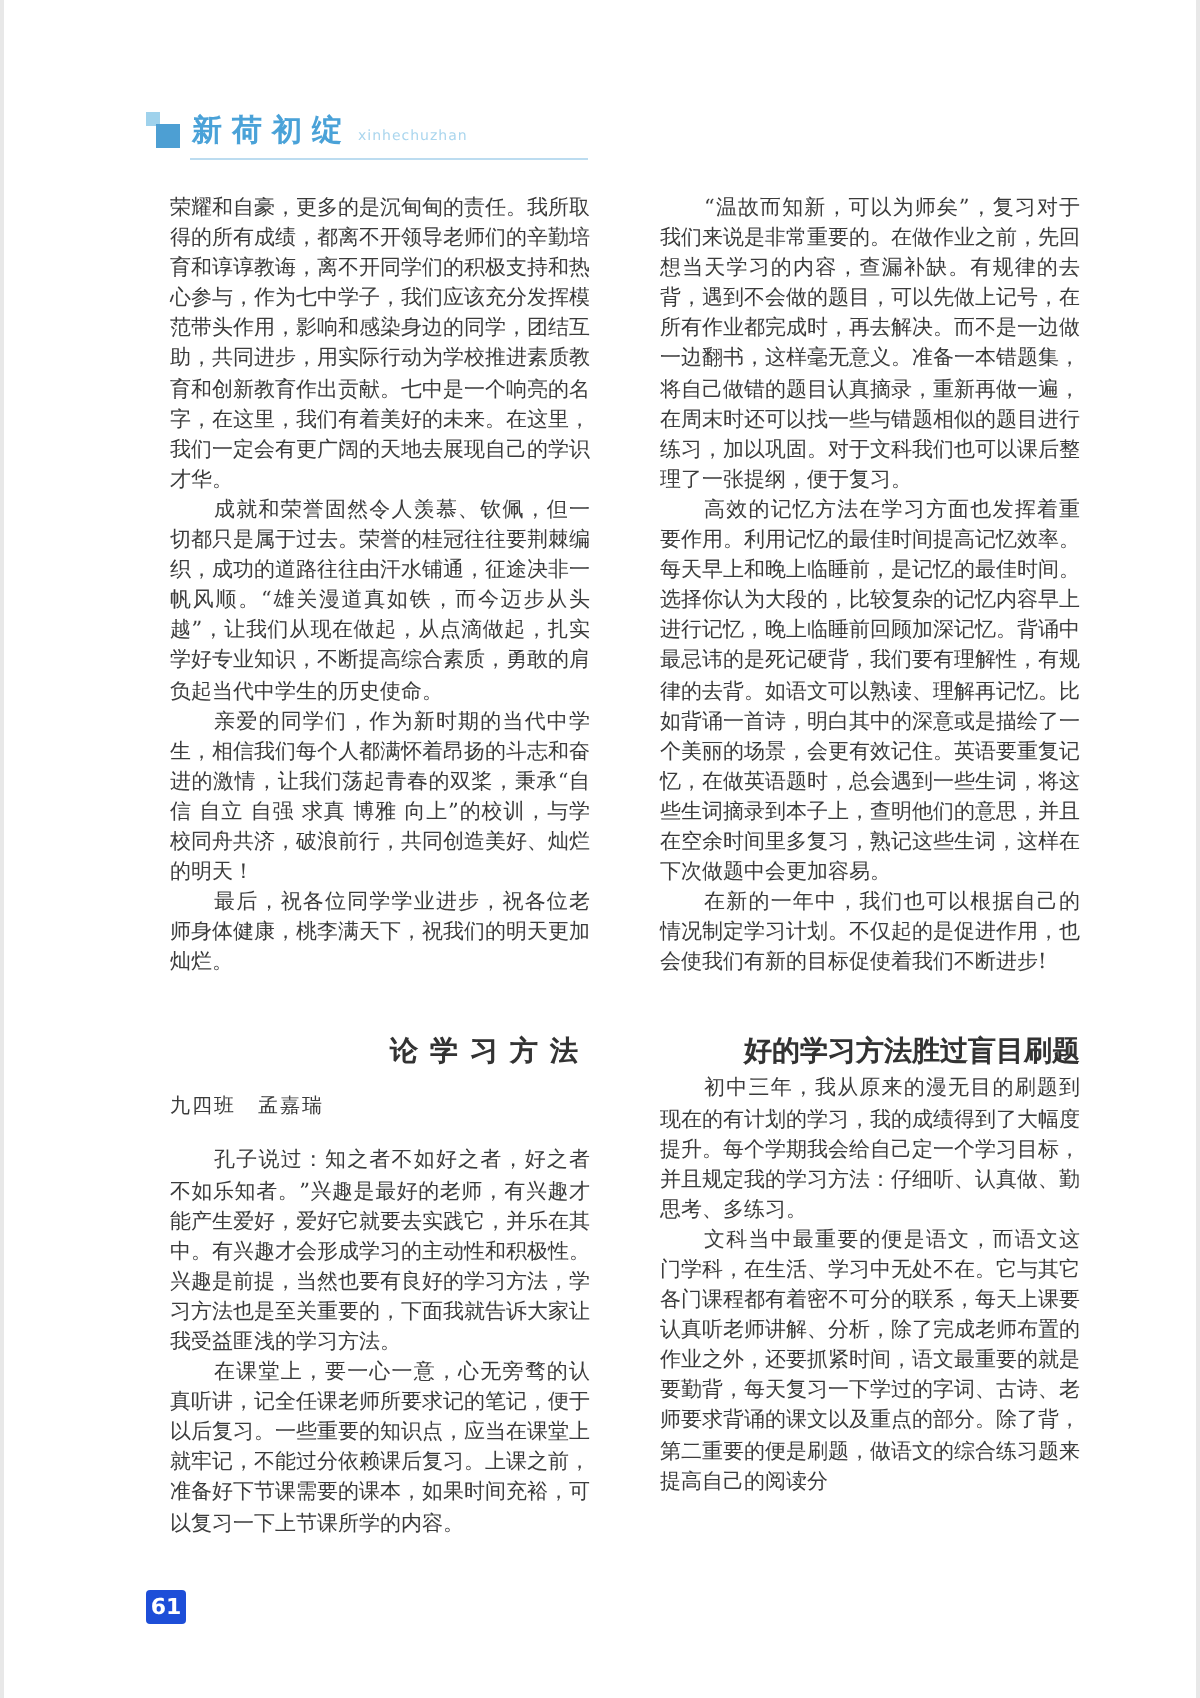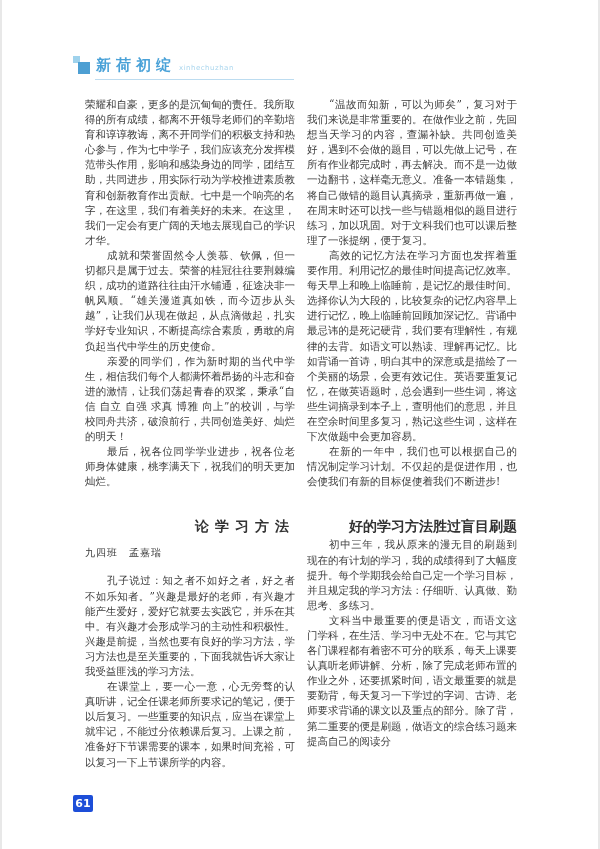--- a/index.html
+++ b/index.html
@@ -18,21 +18,21 @@
     font-family:"DejaVu Sans", sans-serif; font-weight:bold;
     font-size:15px; letter-spacing:5px; color:#4aa2d8;
   }
   .brand-sub {
     font-family:"DejaVu Sans", sans-serif; font-size:7px;
     color:#aad6ee; letter-spacing:0.5px; margin-left:3px;
   }
   .header-rule { position:absolute; left:93px; top:79px; width:199px; height:1px; background:#bcdcf0; }
 
   
-  .columns { position:absolute; left:83px; top:97px; display:flex; gap:12px; }
+  .columns { position:absolute; left:83px; top:97px; display:flex; gap:35px; }
   .col { width:210px; }
   .col p {
     margin:0; font-size:10.5px; line-height:15.1px;
     text-align:justify; text-justify:inter-character;
   }
   .col p.indent { text-indent:2.1em; }
 
   
   .article-title {
     text-align:right; font-weight:bold; font-size:14px;
@@ -78,21 +78,21 @@
 
       <div>
         <div class="article-title spaced">论学习方法</div>
         <div class="article-byline">九四班　孟嘉瑞</div>
         <p class="indent">孔子说过：知之者不如好之者，好之者不如乐知者。”兴趣是最好的老师，有兴趣才能产生爱好，爱好它就要去实践它，并乐在其中。有兴趣才会形成学习的主动性和积极性。兴趣是前提，当然也要有良好的学习方法，学习方法也是至关重要的，下面我就告诉大家让我受益匪浅的学习方法。</p>
         <p class="indent">在课堂上，要一心一意，心无旁骛的认真听讲，记全任课老师所要求记的笔记，便于以后复习。一些重要的知识点，应当在课堂上就牢记，不能过分依赖课后复习。上课之前，准备好下节课需要的课本，如果时间充裕，可以复习一下上节课所学的内容。</p>
       </div>
     </div>
 
     <div class="col">
-      <p class="indent">“温故而知新，可以为师矣”，复习对于我们来说是非常重要的。在做作业之前，先回想当天学习的内容，查漏补缺。共同创造美好，遇到不会做的题目，可以先做上记号，在所有作业都完成时，再去解决。而不是一边做一边翻书，这样毫无意义。准备一本错题集，将自己做错的题目认真摘录，重新再做一遍，在周末时还可以找一些与错题相似的题目进行练习，加以巩固。对于文科我们也可以课后整理了一张提纲，便于复习。</p>
+      <p class="indent">“温故而知新，可以为师矣”，复习对于我们来说是非常重要的。在做作业之前，先回想当天学习的内容，查漏补缺。有规律的去背，遇到不会做的题目，可以先做上记号，在所有作业都完成时，再去解决。而不是一边做一边翻书，这样毫无意义。准备一本错题集，将自己做错的题目认真摘录，重新再做一遍，在周末时还可以找一些与错题相似的题目进行练习，加以巩固。对于文科我们也可以课后整理了一张提纲，便于复习。</p>
       <p class="indent">高效的记忆方法在学习方面也发挥着重要作用。利用记忆的最佳时间提高记忆效率。每天早上和晚上临睡前，是记忆的最佳时间。选择你认为大段的，比较复杂的记忆内容早上进行记忆，晚上临睡前回顾加深记忆。背诵中最忌讳的是死记硬背，我们要有理解性，有规律的去背。如语文可以熟读、理解再记忆。比如背诵一首诗，明白其中的深意或是描绘了一个美丽的场景，会更有效记住。英语要重复记忆，在做英语题时，总会遇到一些生词，将这些生词摘录到本子上，查明他们的意思，并且在空余时间里多复习，熟记这些生词，这样在下次做题中会更加容易。</p>
       <p class="indent">在新的一年中，我们也可以根据自己的情况制定学习计划。不仅起的是促进作用，也会使我们有新的目标促使着我们不断进步!</p>
 
       <div>
         <div class="article-title">好的学习方法胜过盲目刷题</div>
         <p class="indent">初中三年，我从原来的漫无目的刷题到现在的有计划的学习，我的成绩得到了大幅度提升。每个学期我会给自己定一个学习目标，并且规定我的学习方法：仔细听、认真做、勤思考、多练习。</p>
         <p class="indent">文科当中最重要的便是语文，而语文这门学科，在生活、学习中无处不在。它与其它各门课程都有着密不可分的联系，每天上课要认真听老师讲解、分析，除了完成老师布置的作业之外，还要抓紧时间，语文最重要的就是要勤背，每天复习一下学过的字词、古诗、老师要求背诵的课文以及重点的部分。除了背，第二重要的便是刷题，做语文的综合练习题来提高自己的阅读分</p>
       </div>
     </div>
 

